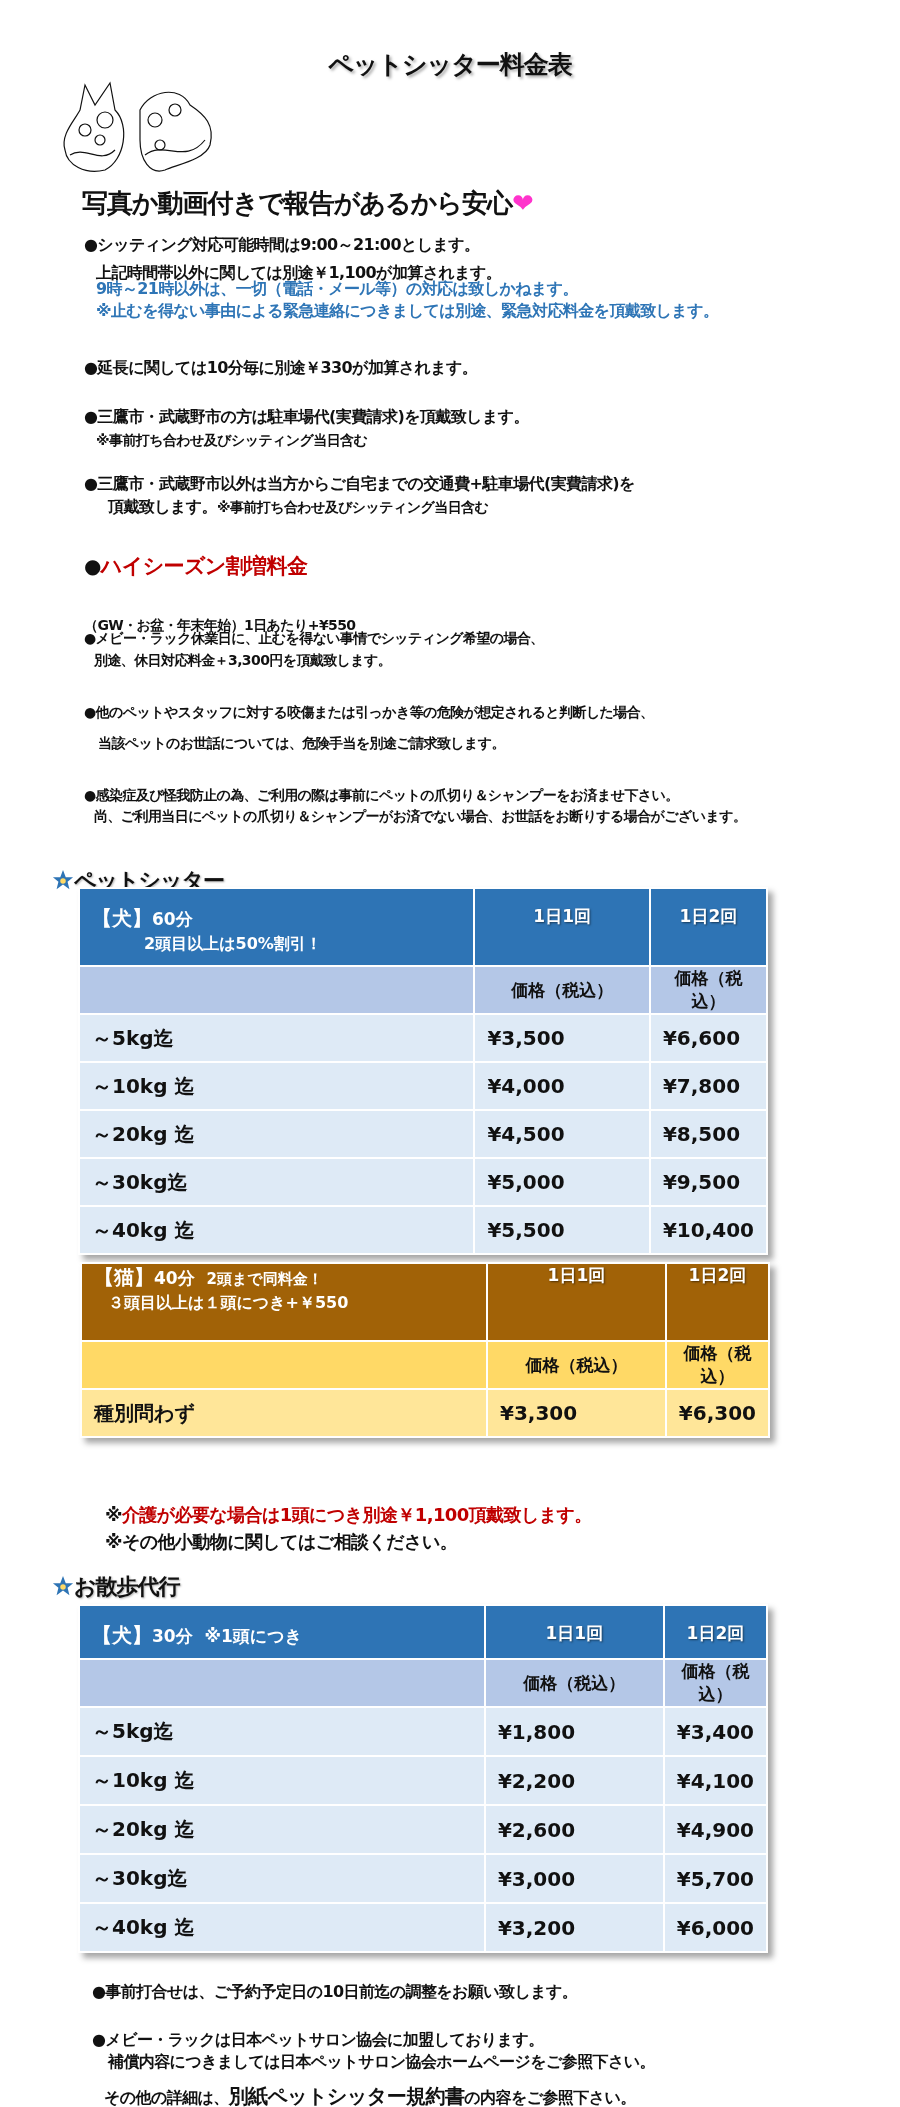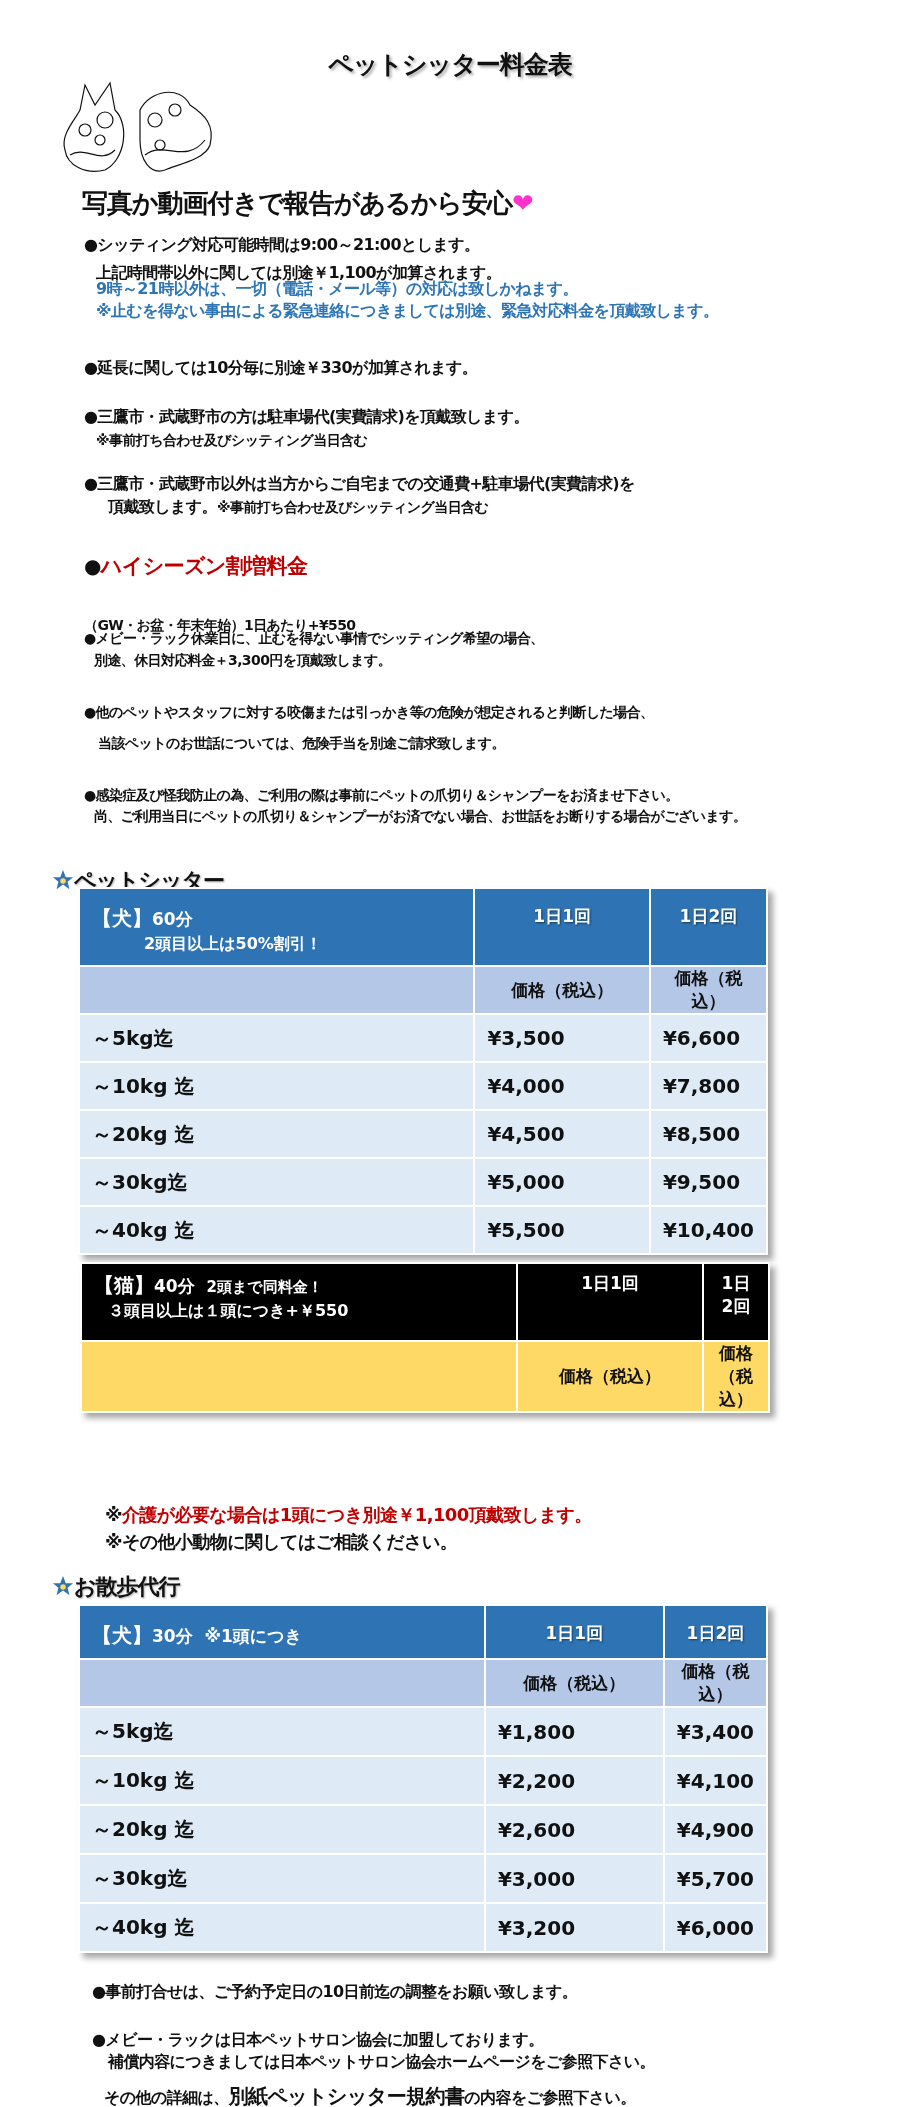--- a/index.html
+++ b/index.html
@@ -19,21 +19,21 @@
   .sec-head { font-size:22px; letter-spacing:-1px; text-shadow:1px 1px 2px rgba(0,0,0,0.3); }
   .star { display:inline-block; width:22px; height:22px; vertical-align:-3px; }
 
   table.price { position:absolute; border-collapse:separate; border-spacing:2px;
                 box-shadow:5px 5px 6px rgba(0,0,0,0.35); background:#fff; }
   table.price td { padding:0 12px; font-size:20px; vertical-align:middle; }
   .dog .hdr td { background:#2e74b5; color:#fff; font-size:17px; vertical-align:top; padding-top:16px; }
   .dog .hdr td.c { text-align:center; text-shadow:1px 1px 2px rgba(0,0,0,0.5); }
   .dog .sub td { background:#b4c7e7; font-size:17px; text-align:center; }
   .dog .row td { background:#deeaf6; }
-  .cat .hdr td { background:#000000; color:#fff; font-size:17px; vertical-align:top; padding-top:8px; }
+  .cat .hdr td { background:#a16207; color:#fff; font-size:17px; vertical-align:top; }
   .cat .hdr td.c { text-align:center; text-shadow:1px 1px 2px rgba(0,0,0,0.5); }
   .cat .sub td { background:#ffd966; font-size:17px; text-align:center; }
   .cat .row td { background:#ffe699; }
   .hdr .sub2 { display:block; font-size:16px; padding-left:52px; margin-top:2px; }
   .hdr .big { font-size:20px; }
 </style>
 </head>
 <body>
 
 <div class="abs title">ペットシッター料金表</div>
@@ -144,20 +144,25 @@
       <span class="sub2" style="padding-left:14px;">３頭目以上は１頭につき+￥550</span>
     </td>
     <td class="c" style="width:160px;">1日1回</td>
     <td class="c">1日2回</td>
   </tr>
   <tr class="sub" style="height:46px;">
     <td></td>
     <td>価格（税込）</td>
     <td>価格（税込）</td>
   </tr>
+  <tr class="row" style="height:46px;">
+    <td>種別問わず</td>
+    <td>¥3,300</td>
+    <td>¥6,300</td>
+  </tr>
 </tbody>
   </table>
 
 <div class="abs txt" style="left:105px;top:1503px;font-size:18px;line-height:24px;">
   <span>※</span><span class="red">介護が必要な場合は1頭につき別途￥1,100頂戴致します。</span>
 </div>
 <div class="abs txt" style="left:105px;top:1530px;font-size:18px;line-height:24px;">※その他小動物に関してはご相談ください。</div>
 
 <div class="abs sec-head" style="left:52px;top:1572px;">
   <svg class="star" viewBox="0 0 24 24">

